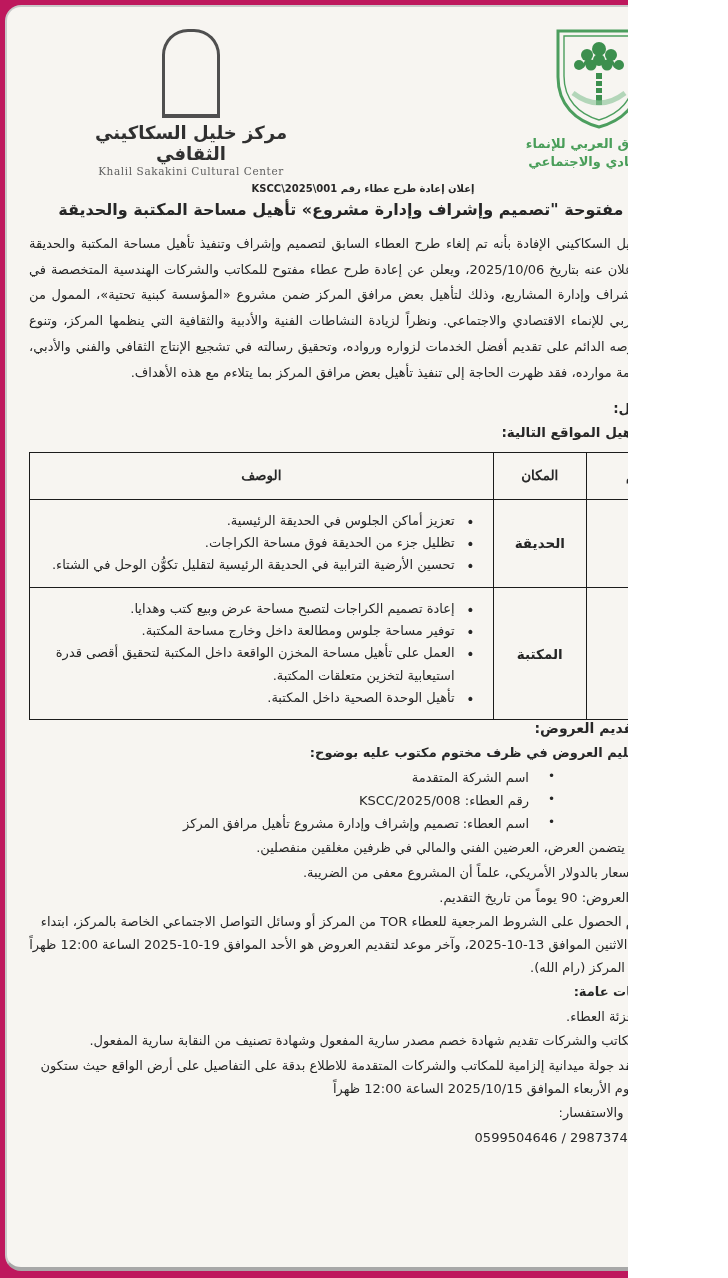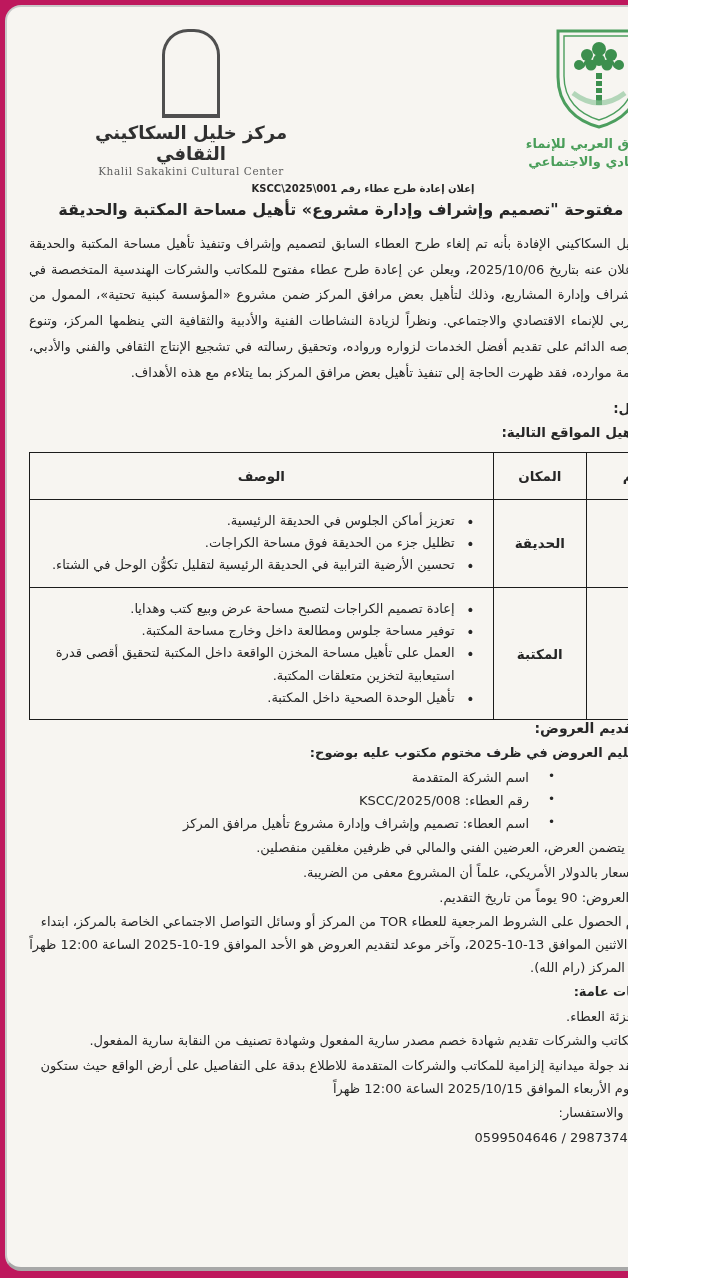--- a/index.html
+++ b/index.html
@@ -24,21 +24,21 @@
   .title{text-align:center;font-weight:bold;margin-top:6px;}
   .title .t1{font-size:10px;}
   .title .t2{font-size:16px;margin-top:6px;}
   bdi{unicode-bidi:isolate;}
   
   .intro{font-size:13px;line-height:1.98;text-align:justify;margin-top:12px;}
   .h-bold{font-weight:bold;font-size:13.5px;margin-top:9px;line-height:1.6;}
   
   table.scope{width:100%;border-collapse:collapse;margin-top:8px;table-layout:fixed;}
   table.scope th,table.scope td{border:1.8px solid #1c1c1c;}
-  table.scope th{font-size:13.5px;font-weight:bold;height:44px;text-align:center;}
+  table.scope th{font-size:13.5px;font-weight:bold;height:44px;text-align:center;font-family:Liberation Serif, serif;}
   td.c-num,td.c-place{text-align:center;vertical-align:middle;font-size:13.5px;}
   td.c-place{font-weight:bold;}
   td.c-desc{padding:10px 6px 10px 8px;vertical-align:middle;}
   ul.desc-list{list-style:none;margin:0;padding:0;}
   ul.desc-list li{position:relative;padding-right:32px;font-size:13px;line-height:1.72;}
   ul.desc-list li::before{content:"•";position:absolute;right:12px;top:0;font-size:14px;}
   
   .sec-heading{font-weight:bold;font-size:14px;margin:0 0 6px 0;}
   ul.l1{list-style:none;margin:0;padding:0;}
   ul.l1 > li{position:relative;padding-right:26px;font-size:13px;line-height:1.74;margin-bottom:2px;}

